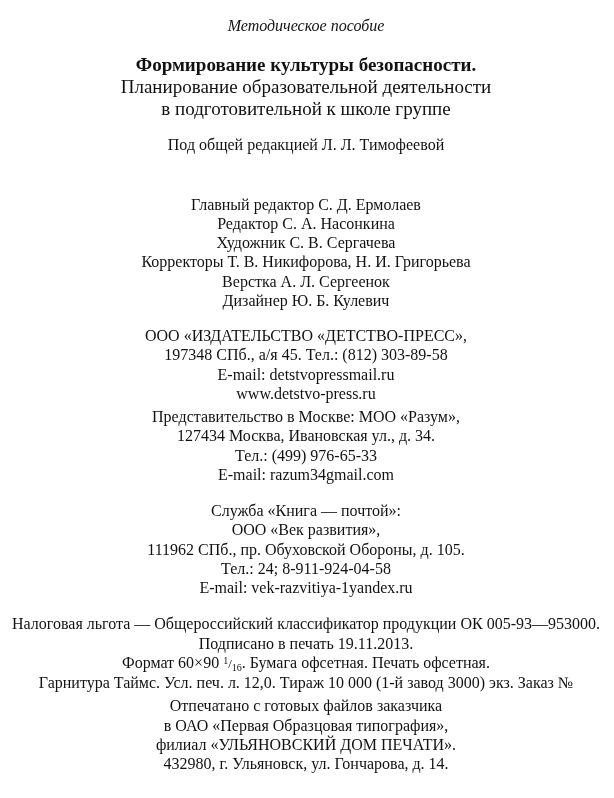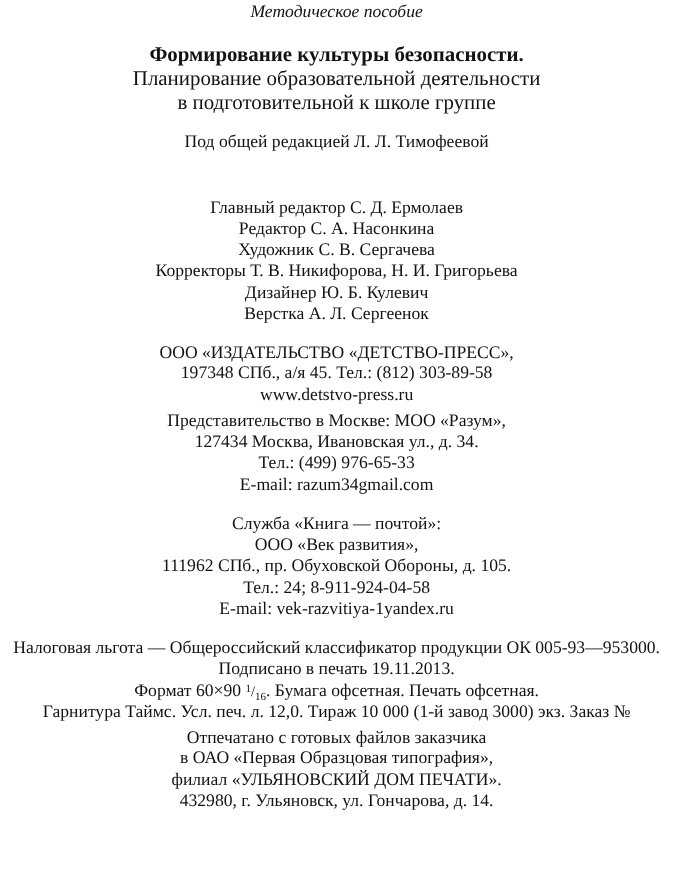--- a/index.html
+++ b/index.html
@@ -10,21 +10,21 @@
   body {
     width: 614px;
     height: 798px;
     overflow: hidden;
     font-family: "Liberation Serif", "DejaVu Serif", serif;
     color: #121212;
   }
   .page {
     width: 612px;
     height: 798px;
-    padding-top: 1px;
+    padding-top: 16px;
     box-sizing: border-box;
     text-align: center;
   }
   .line {
     font-size: 16px;
     line-height: 19.25px;
     white-space: nowrap;
   }
   .series-note {
     font-style: italic;
@@ -78,27 +78,28 @@
     <div class="line">в подготовительной к школе группе</div>
   </div>
 
   <div class="line edited-by">Под общей редакцией Л. Л. Тимофеевой</div>
 
   <div class="block credits-block">
     <div class="line">Главный редактор С. Д. Ермолаев</div>
     <div class="line">Редактор С. А. Насонкина</div>
     <div class="line">Художник С. В. Сергачева</div>
     <div class="line">Корректоры Т. В. Никифорова, Н. И. Григорьева</div>
+    <div class="line">Верстка А. Л. Сергеенок</div>
     <div class="line">Дизайнер Ю. Б. Кулевич</div>
-    <div class="line">Верстка А. Л. Сергеенок</div>
   </div>
 
   <div class="block publisher-block">
     <div class="line">ООО «ИЗДАТЕЛЬСТВО «ДЕТСТВО-ПРЕСС»,</div>
     <div class="line">197348 СПб., а/я 45. Тел.: (812) 303-89-58</div>
+    <div class="line">E-mail: detstvopressmail.ru</div>
     <div class="line">www.detstvo-press.ru</div>
   </div>
 
   <div class="block moscow-block">
     <div class="line">Представительство в Москве: МОО «Разум»,</div>
     <div class="line">127434 Москва, Ивановская ул., д. 34.</div>
     <div class="line">Тел.: (499) 976-65-33</div>
     <div class="line">E-mail: razum34gmail.com</div>
   </div>
 

